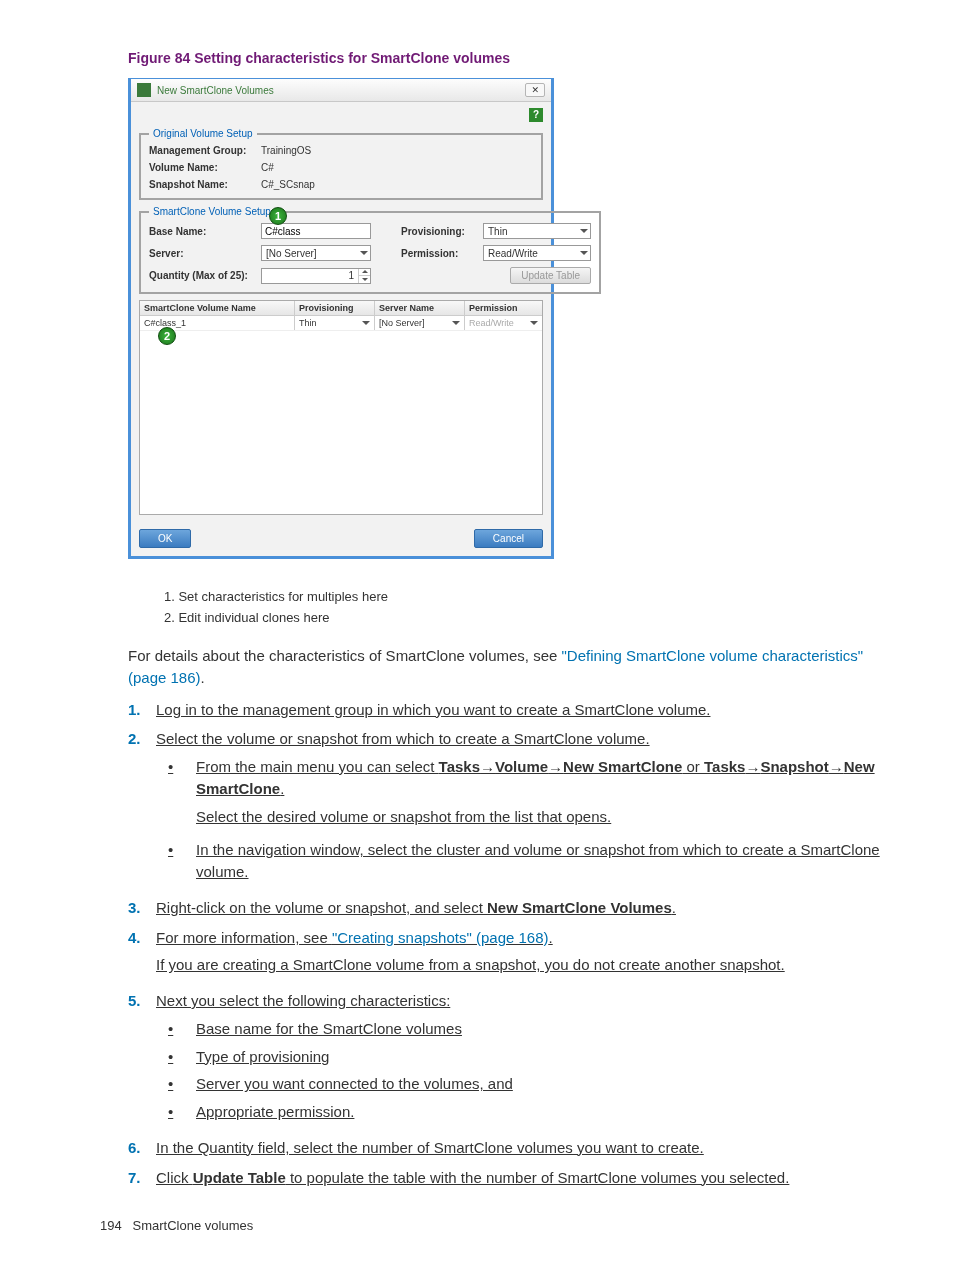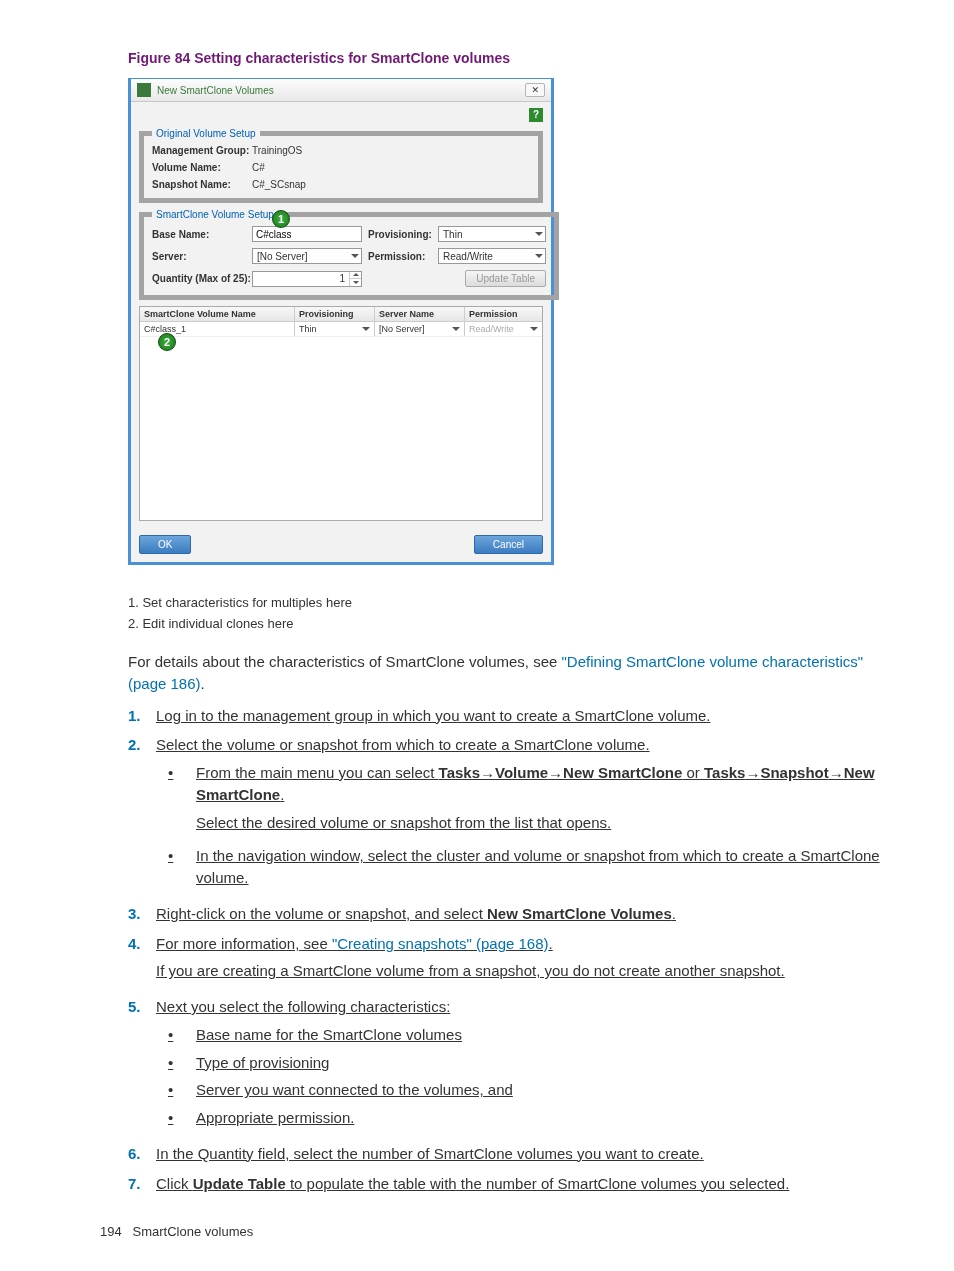--- a/index.html
+++ b/index.html
@@ -55,35 +55,35 @@
       background: #2d8a2d;
       color: #fff;
       width: 14px;
       height: 14px;
       text-align: center;
       font-weight: bold;
       line-height: 14px;
       font-size: 10px;
     }
     fieldset {
-      border: 5px solid #a3a3a3;
+      border: 2px solid #a3a3a3;
       margin-bottom: 6px;
       padding: 6px 8px 8px 8px;
       position: relative;
     }
     legend {
       color: #0060b6;
       font-size: 10px;
       padding: 0 4px;
     }
     .form-row {
       display: flex;
       align-items: center;
       margin-bottom: 6px;
-      gap: 0;
+      gap: 12px;
     }
     .fl { width: 100px; font-weight: bold; }
     .fv { }
     .form-input {
       border: 1px solid #999;
       background: #fff;
       font-size: 10px;
       padding: 1px 3px;
       height: 16px;
     }
@@ -203,21 +203,21 @@
     .dialog-footer {
       display:flex;
       justify-content:space-between;
       padding: 8px;
       gap: 44px;
     }
     .legend-list {
       margin: 0 0 20px 28px;
       font-size: 13px;
     }
-    .legend-list div { margin-bottom: 6px; }
+    .legend-list div { margin-bottom: 6px; margin-left: 36px; }
     .note-row {
       position: relative;
     }
     .content {
       margin: 0 0 0 28px;
       font-size: 15px;
       line-height: 1.45;
     }
     .content p { margin-bottom: 10px; }
     a.link { color: #0072b1; text-decoration: none; }

